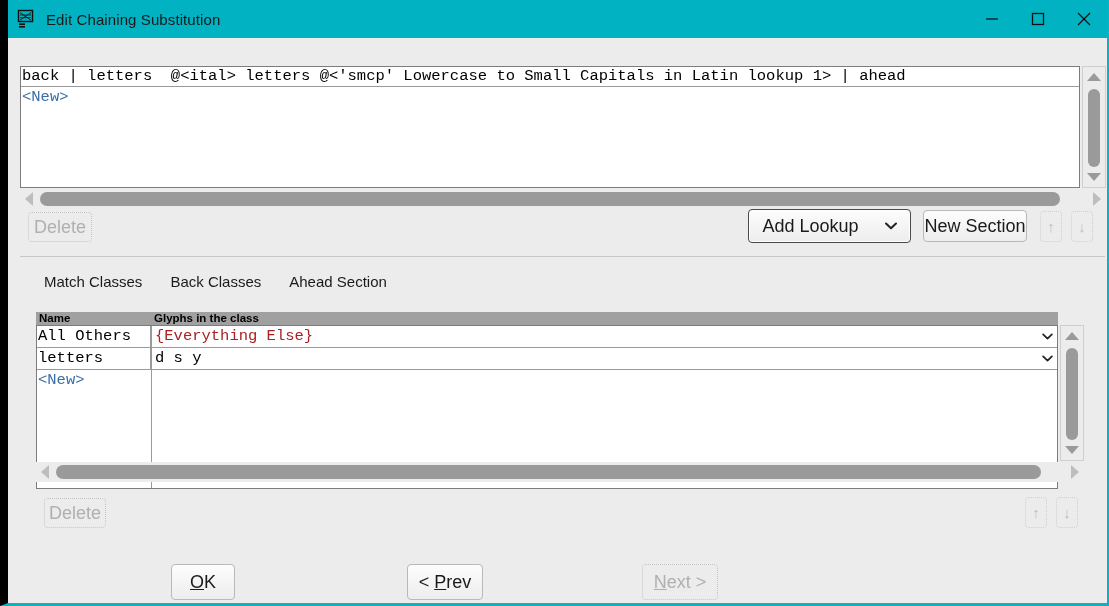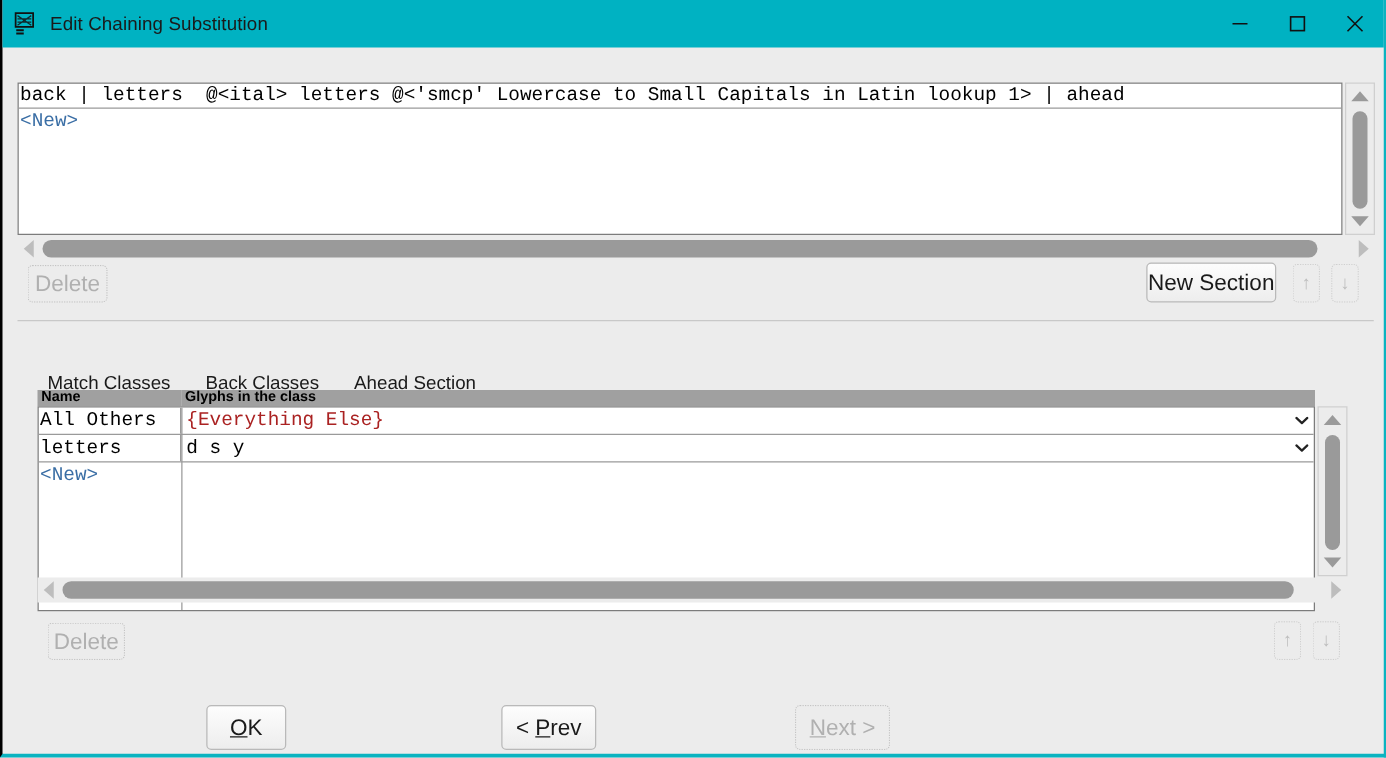--- a/index.html
+++ b/index.html
@@ -3,21 +3,21 @@
 <meta charset="utf-8">
 <style>
   html,body{margin:0;padding:0;}
   body{
     width:1109px;height:606px;overflow:hidden;
     background:#ececec;
     font-family:"Liberation Sans",sans-serif;
     -webkit-font-smoothing:antialiased;
   }
   #app{position:relative;width:1109px;height:606px;box-sizing:border-box;
-       border-left:2px solid #000000;border-right:2px solid #0bb3c0;border-bottom:3px solid #0bb3c0;
+       border-left:8px solid #000000;border-right:2px solid #0bb3c0;border-bottom:3px solid #0bb3c0;
        background:#ececec;}
 
   
   .titlebar{height:38px;background:#00b2c2;display:flex;align-items:center;position:relative;}
   .tb-icon{width:20px;height:20px;margin-left:9px;margin-right:9px;position:relative;flex:none;}
   .win-ctrls{position:absolute;right:0;top:0;height:38px;display:flex;}
   .win-btn{width:46px;height:38px;display:flex;align-items:center;justify-content:center;}
   .title-text{font-size:15px;color:#1a1a1a;letter-spacing:.1px;}
 
   
@@ -56,21 +56,21 @@
        box-sizing:border-box;cursor:default;user-select:none;}
   .btn.focus{border:1px solid #4a4a4a;box-shadow:inset 0 0 0 1px #fff;}
   .btn.dotted{border:1px dotted #c4c4c4;background:#ececec;color:#b0b0b0;}
   .arrowbtn{background:#ececec;border:1px dotted #cfcfcf;border-radius:4px;color:#bdbdbd;
             font-size:15px;display:flex;align-items:center;justify-content:center;box-sizing:border-box;}
   u{text-decoration:underline;}
 
   
   .divider{position:absolute;left:12px;top:256px;width:1085px;height:1px;background:#c8c8c8;}
   .tabs{position:absolute;left:22px;top:268px;display:flex;gap:0;}
-  .tab{font-size:15px;color:#1a1a1a;padding:5px 14px;cursor:default;user-select:none;margin-top:25px;}
+  .tab{font-size:15px;color:#1a1a1a;padding:5px 14px;cursor:default;user-select:none;}
 
   
   .gridWrap{position:absolute;left:28px;top:312px;width:1069px;height:175px;}
   .gridHdr{position:absolute;left:0;top:0;width:1022px;height:13px;display:flex;}
   .gridHdr .h1{width:115px;padding-left:3px;box-sizing:border-box;}
   .gridHdr .h2{flex:1;padding-left:3px;box-sizing:border-box;}
   .gridBox{position:absolute;left:0;top:13px;width:1022px;height:164px;background:#fff;
            border:1px solid #7c7c7c;box-sizing:border-box;overflow:hidden;}
   .grow{display:flex;height:21px;border-bottom:1px solid #9a9a9a;position:relative;}
   .grow.last{border-bottom:none;height:auto;min-height:21px;}
@@ -143,20 +143,28 @@
         </div>
       <div class="hthumb" style="left:20px;width:1020px;"></div>
       <div class="harrow" style="right:0;">
           <span class="tri tri-r"></span>
         </div>
     </div>
   </div>
 
   <div class="btn dotted" style="position:absolute;left:20px;top:212px;width:64px;height:30px;">Delete</div>
 
+  <div class="btn focus" style="position:absolute;left:740px;top:209px;width:163px;height:34px;">
+    <span>Add Lookup</span>
+    <span style="margin-left:26px;display:flex;">
+      <svg width="12" height="8" viewBox="0 0 12 8">
+          <path d="M1 1.5 L6 6.3 L11 1.5" fill="none" stroke="#222" stroke-width="2" stroke-linecap="round" stroke-linejoin="round"></path>
+        </svg>
+    </span>
+  </div>
 
   <div class="btn" style="position:absolute;left:915px;top:210px;width:104px;height:32px;">New Section</div>
 
   <div class="arrowbtn" style="position:absolute;left:1032px;top:211px;width:22px;height:31px;">↑</div>
   <div class="arrowbtn" style="position:absolute;left:1063px;top:211px;width:22px;height:31px;">↓</div>
 
   <div class="divider"></div>
 
   <div class="tabs">
     <div class="tab">Match Classes</div>

